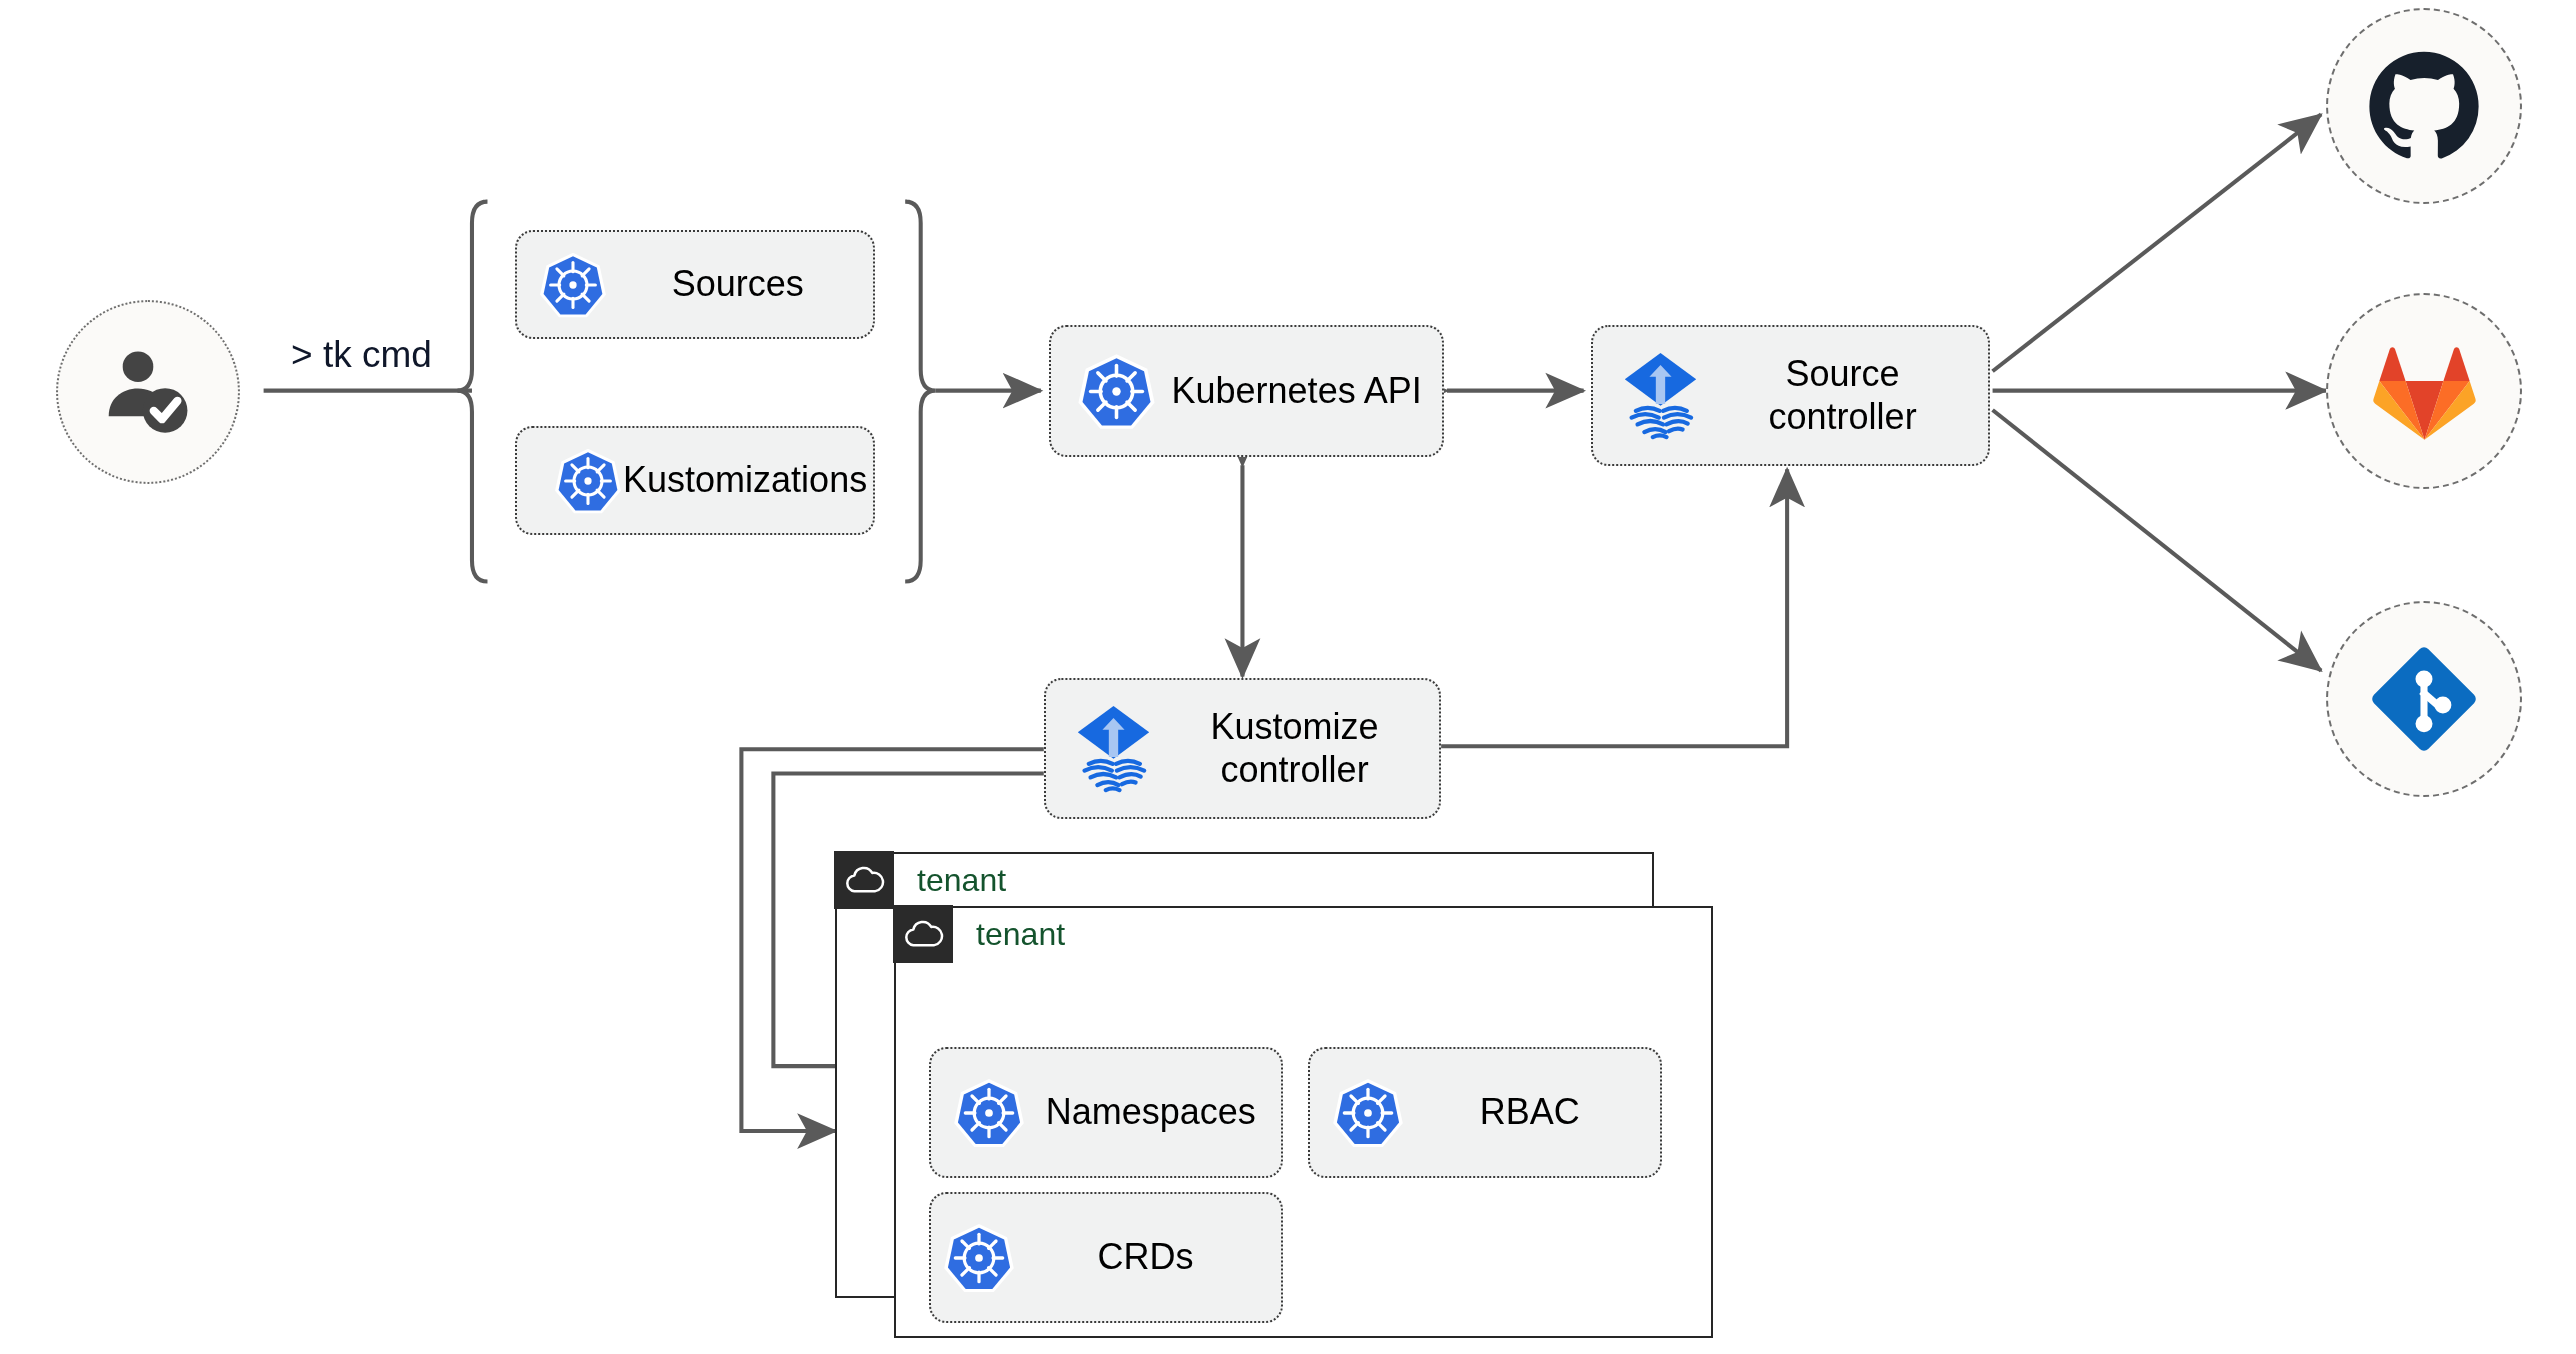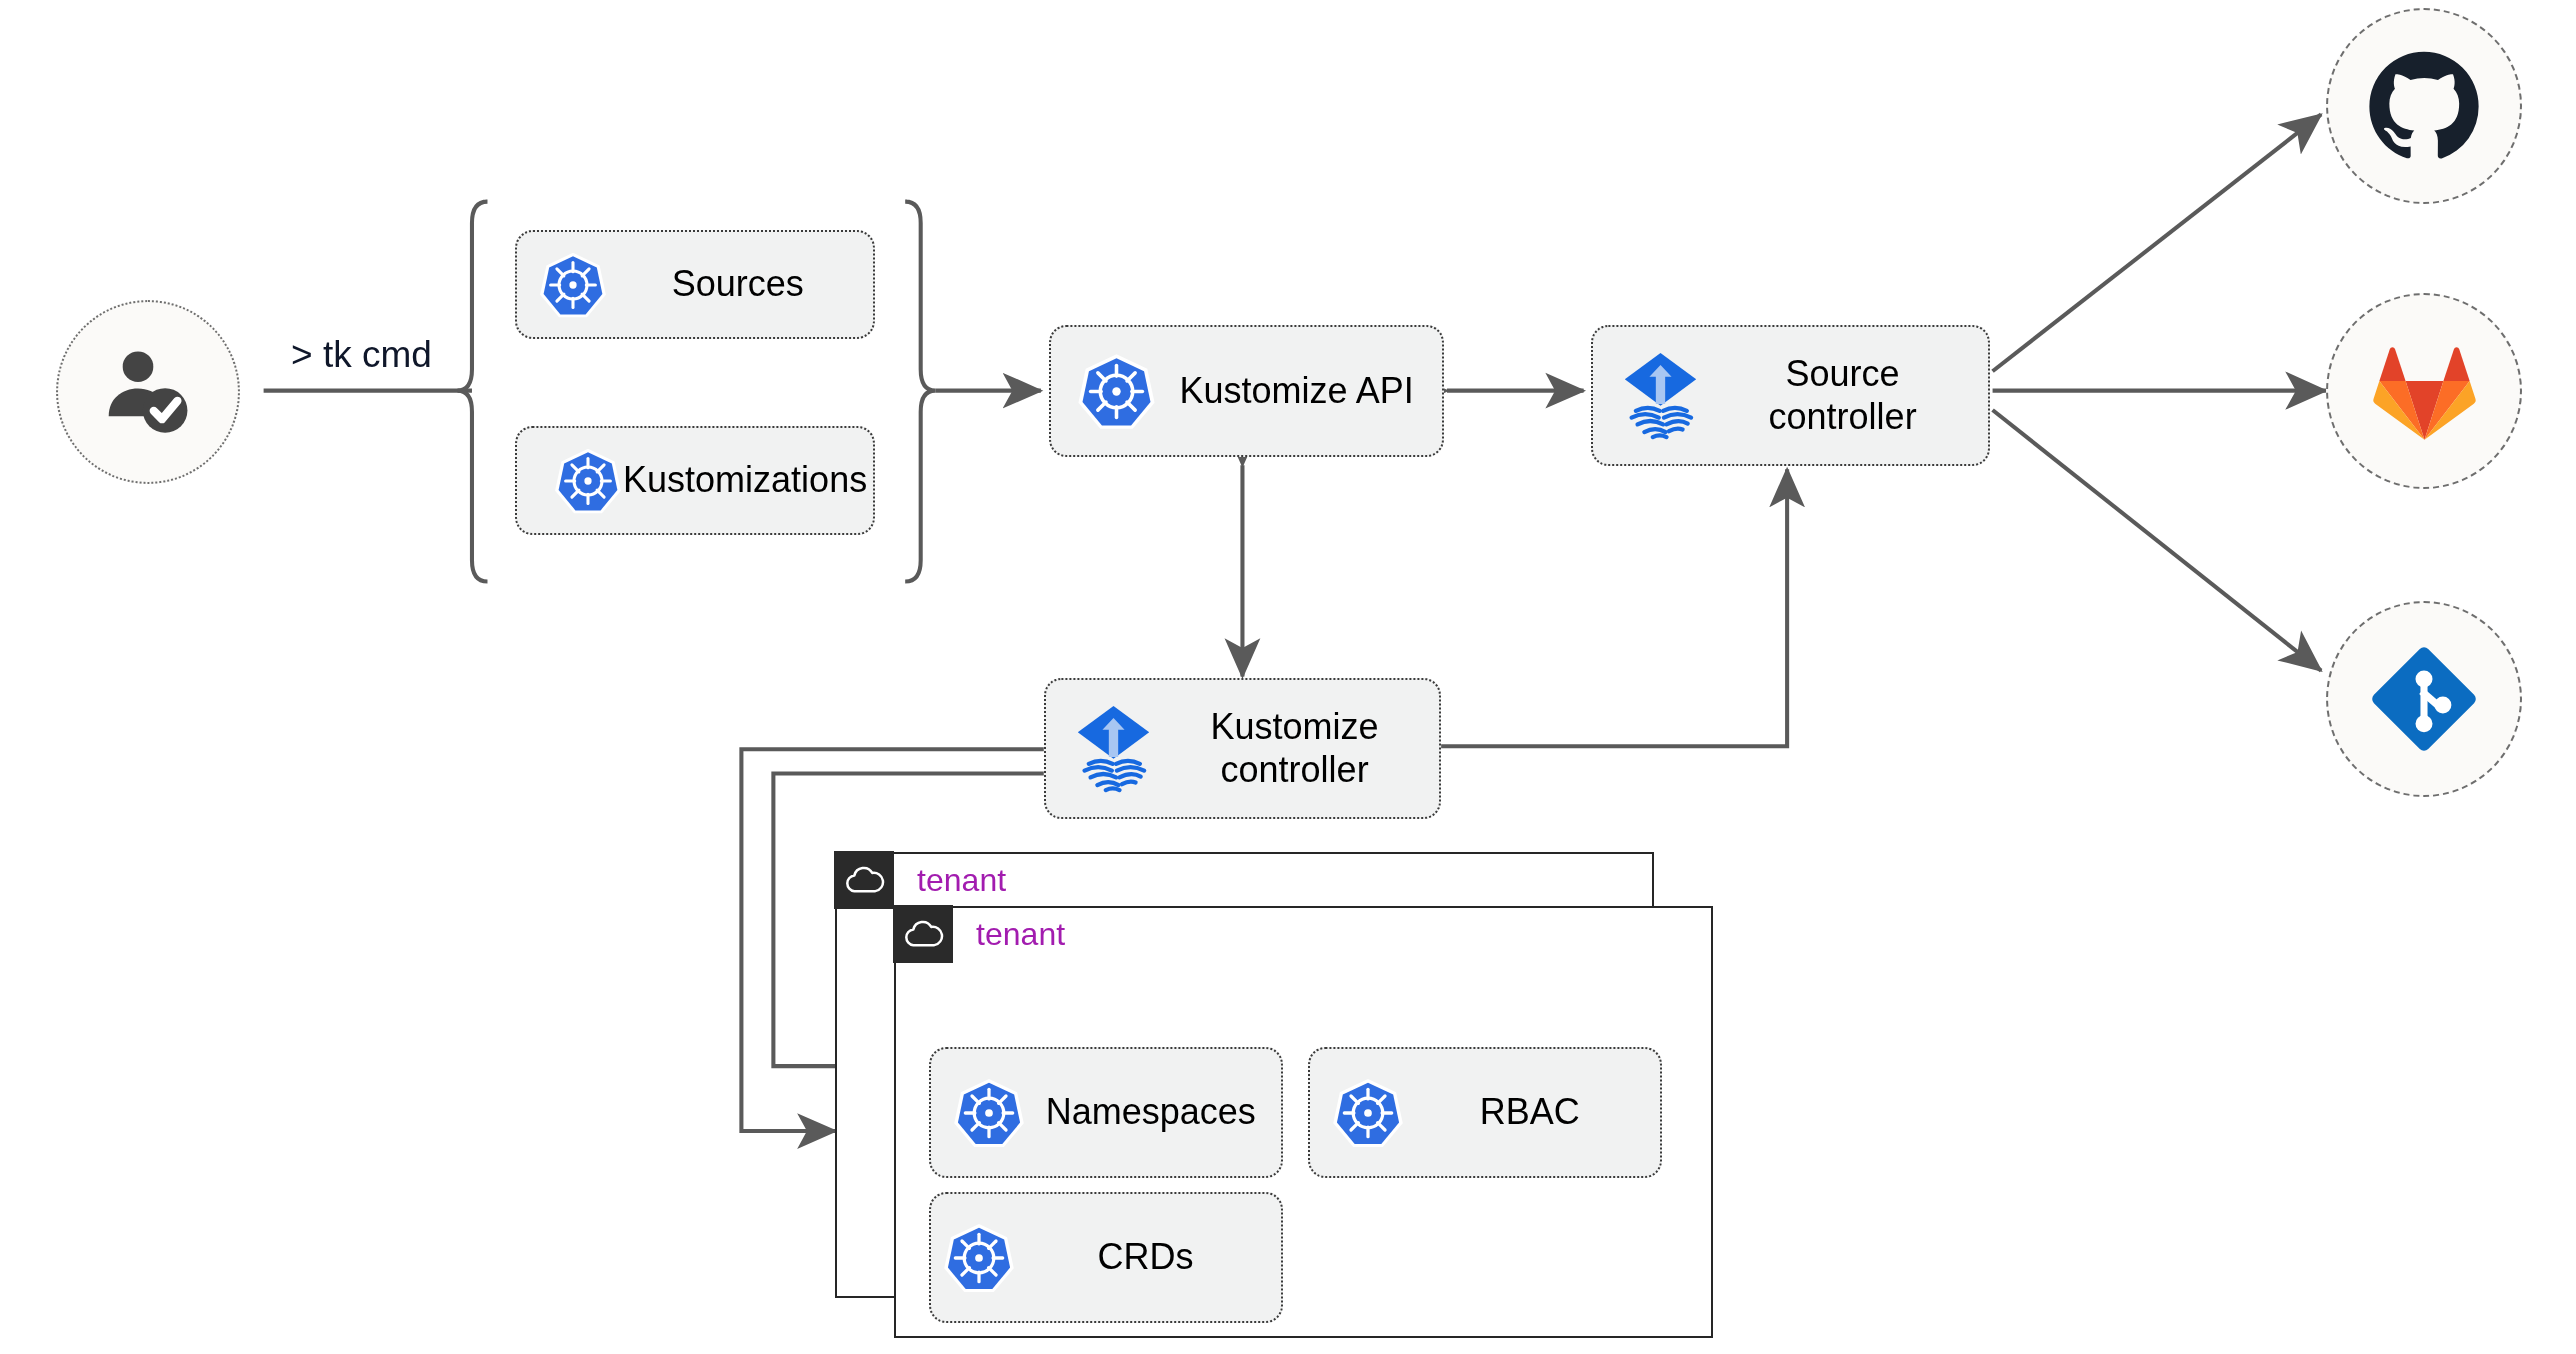--- a/index.html
+++ b/index.html
@@ -18,21 +18,21 @@
   
   .circ{position:absolute;box-sizing:border-box;border-radius:50%;
         background:#fbfaf8;display:flex;align-items:center;justify-content:center;}
   .circ.dotted{border:2.9px dotted #6e6e6e;}
   .circ.dashed{border:2.9px dashed #6e6e6e;}
 
   
   .tenant{position:absolute;box-sizing:border-box;background:#fff;border:2.9px solid #262626;}
   .tenant .tab{position:absolute;left:-2.9px;top:-2.9px;height:58px;display:flex;align-items:center;}
   .tenant .tabico{width:60px;height:58px;background:#2a2a2a;display:flex;align-items:center;justify-content:center;}
-  .tenant .tabtxt{font-size:32px;color:#a21caf;padding-left:23px;}
+  .tenant .tabtxt{font-size:32px;color:#14532d;padding-left:23px;}
 
   .cmdlabel{position:absolute;font-size:37px;color:#0f172a;white-space:nowrap;}
 </style>
 </head>
 <body>
 
 <div id="stage">
 
   <svg id="wires" viewBox="0 0 2658 1398">
     <defs>
@@ -141,21 +141,21 @@
           <path d="M18 50 L31 50"></path>
             <path d="M69 50 L82 50"></path>
           <path d="M27 27 L37 37"></path>
             <path d="M63 63 L73 73"></path>
           <path d="M73 27 L63 37"></path>
             <path d="M37 63 L27 73"></path>
         </g>
         <circle cx="50" cy="50" r="5.2" fill="#fff"></circle>
       </svg>
     </span>
-    <span class="lbl">Kustomize API</span>
+    <span class="lbl">Kubernetes API</span>
   </div>
 
   <div class="node" style="left:1591px;top:325px;width:399px;height:141px;padding-left:25px;">
     <span class="ico">
       <svg width="85" height="89" viewBox="0 0 100 104">
         <path d="M50 2 L92 33 L50 64 L8 33 Z" fill="#1769e0"></path>
         <path d="M50 16 L63 30 L55.5 30 L55.5 62 L44.5 62 L44.5 30 L37 30 Z" fill="#a8c6f2"></path>
         <g stroke="#1769e0" stroke-width="5" fill="none" stroke-linecap="round">
           <path d="M21 70 Q 35 63 49 70"></path>
           <path d="M53 70 Q 67 63 81 70"></path>

